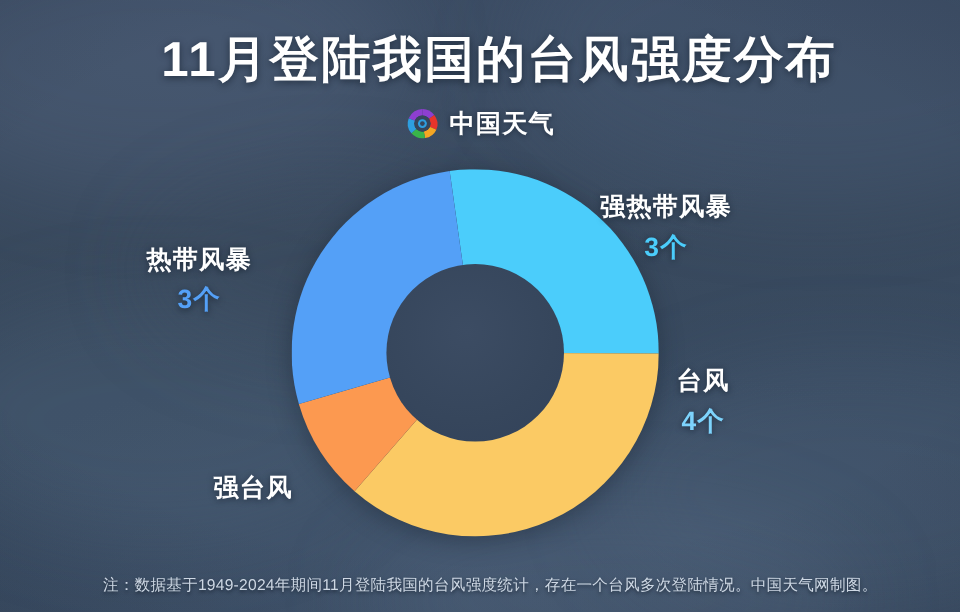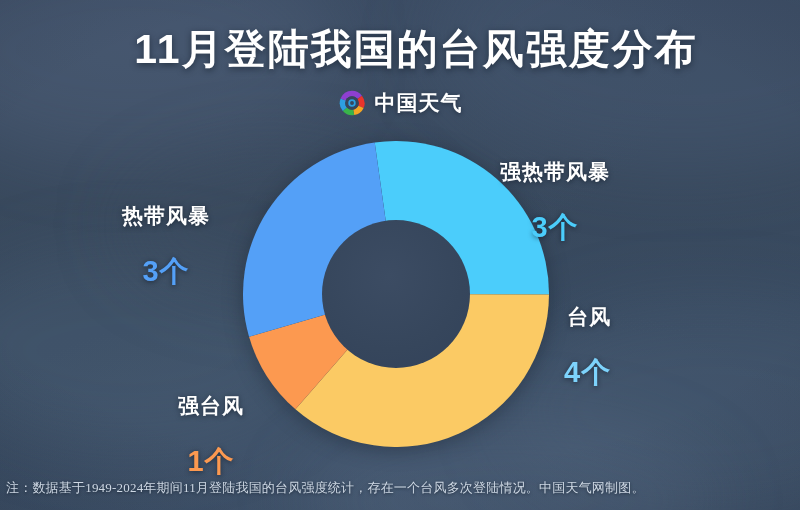--- a/index.html
+++ b/index.html
@@ -108,42 +108,42 @@
     display: block;
     color: #ffffff;
     font-size: 21px;
     font-weight: bold;
     letter-spacing: 1px;
     text-shadow: 0 1px 5px rgba(10,18,30,0.6);
     text-align: right;
   }
   .label .val {
     display: block;
-    margin-top: 22px;
-    font-size: 29px;
+    margin-top: 5px;
+    font-size: 22px;
     font-weight: bold;
     letter-spacing: 1px;
     text-shadow: 0 1px 5px rgba(10,18,30,0.55);
   }
   .lbl-strong-ts { left: 500px; top: 158px; }
   .lbl-typhoon   { left: 564px; top: 303px; }
   .lbl-strong-ty { left: 178px; top: 392px; }
   .lbl-ts        { left: 122px; top: 202px; }
 
   
   .note {
     position: absolute;
-    left: 6px; right: 0;
+    left: 17px; right: 0;
     bottom: 13px;
+    text-align: center;
     color: #ced8e4;
     font-size: 13px;
     letter-spacing: 0.2px;
     text-shadow: 0 1px 3px rgba(10,18,30,0.6);
     white-space: nowrap;
-    font-family: Liberation Serif, serif;
   }
 </style>
 </head>
 <body>
 
 <div id="stage">
 
   <div class="bg-base"></div>
   <div class="bg-cloud c1"></div>
   <div class="bg-cloud c2"></div>
@@ -194,21 +194,20 @@
     <span class="val" style="color:#4bcdfb">3个</span>
   </div>
 
   <div class="label lbl-typhoon">
     <span class="name">台风</span>
     <span class="val" style="color:#7dd3fc">4个</span>
   </div>
 
   <div class="label lbl-strong-ty">
     <span class="name">强台风</span>
-    <span class="val" style="color:#fc9950">1个</span>
   </div>
 
   <div class="label lbl-ts">
     <span class="name">热带风暴</span>
     <span class="val" style="color:#54a0f7">3个</span>
   </div>
 
   <div class="note">注：数据基于1949-2024年期间11月登陆我国的台风强度统计，存在一个台风多次登陆情况。中国天气网制图。</div>
 
 </div>

